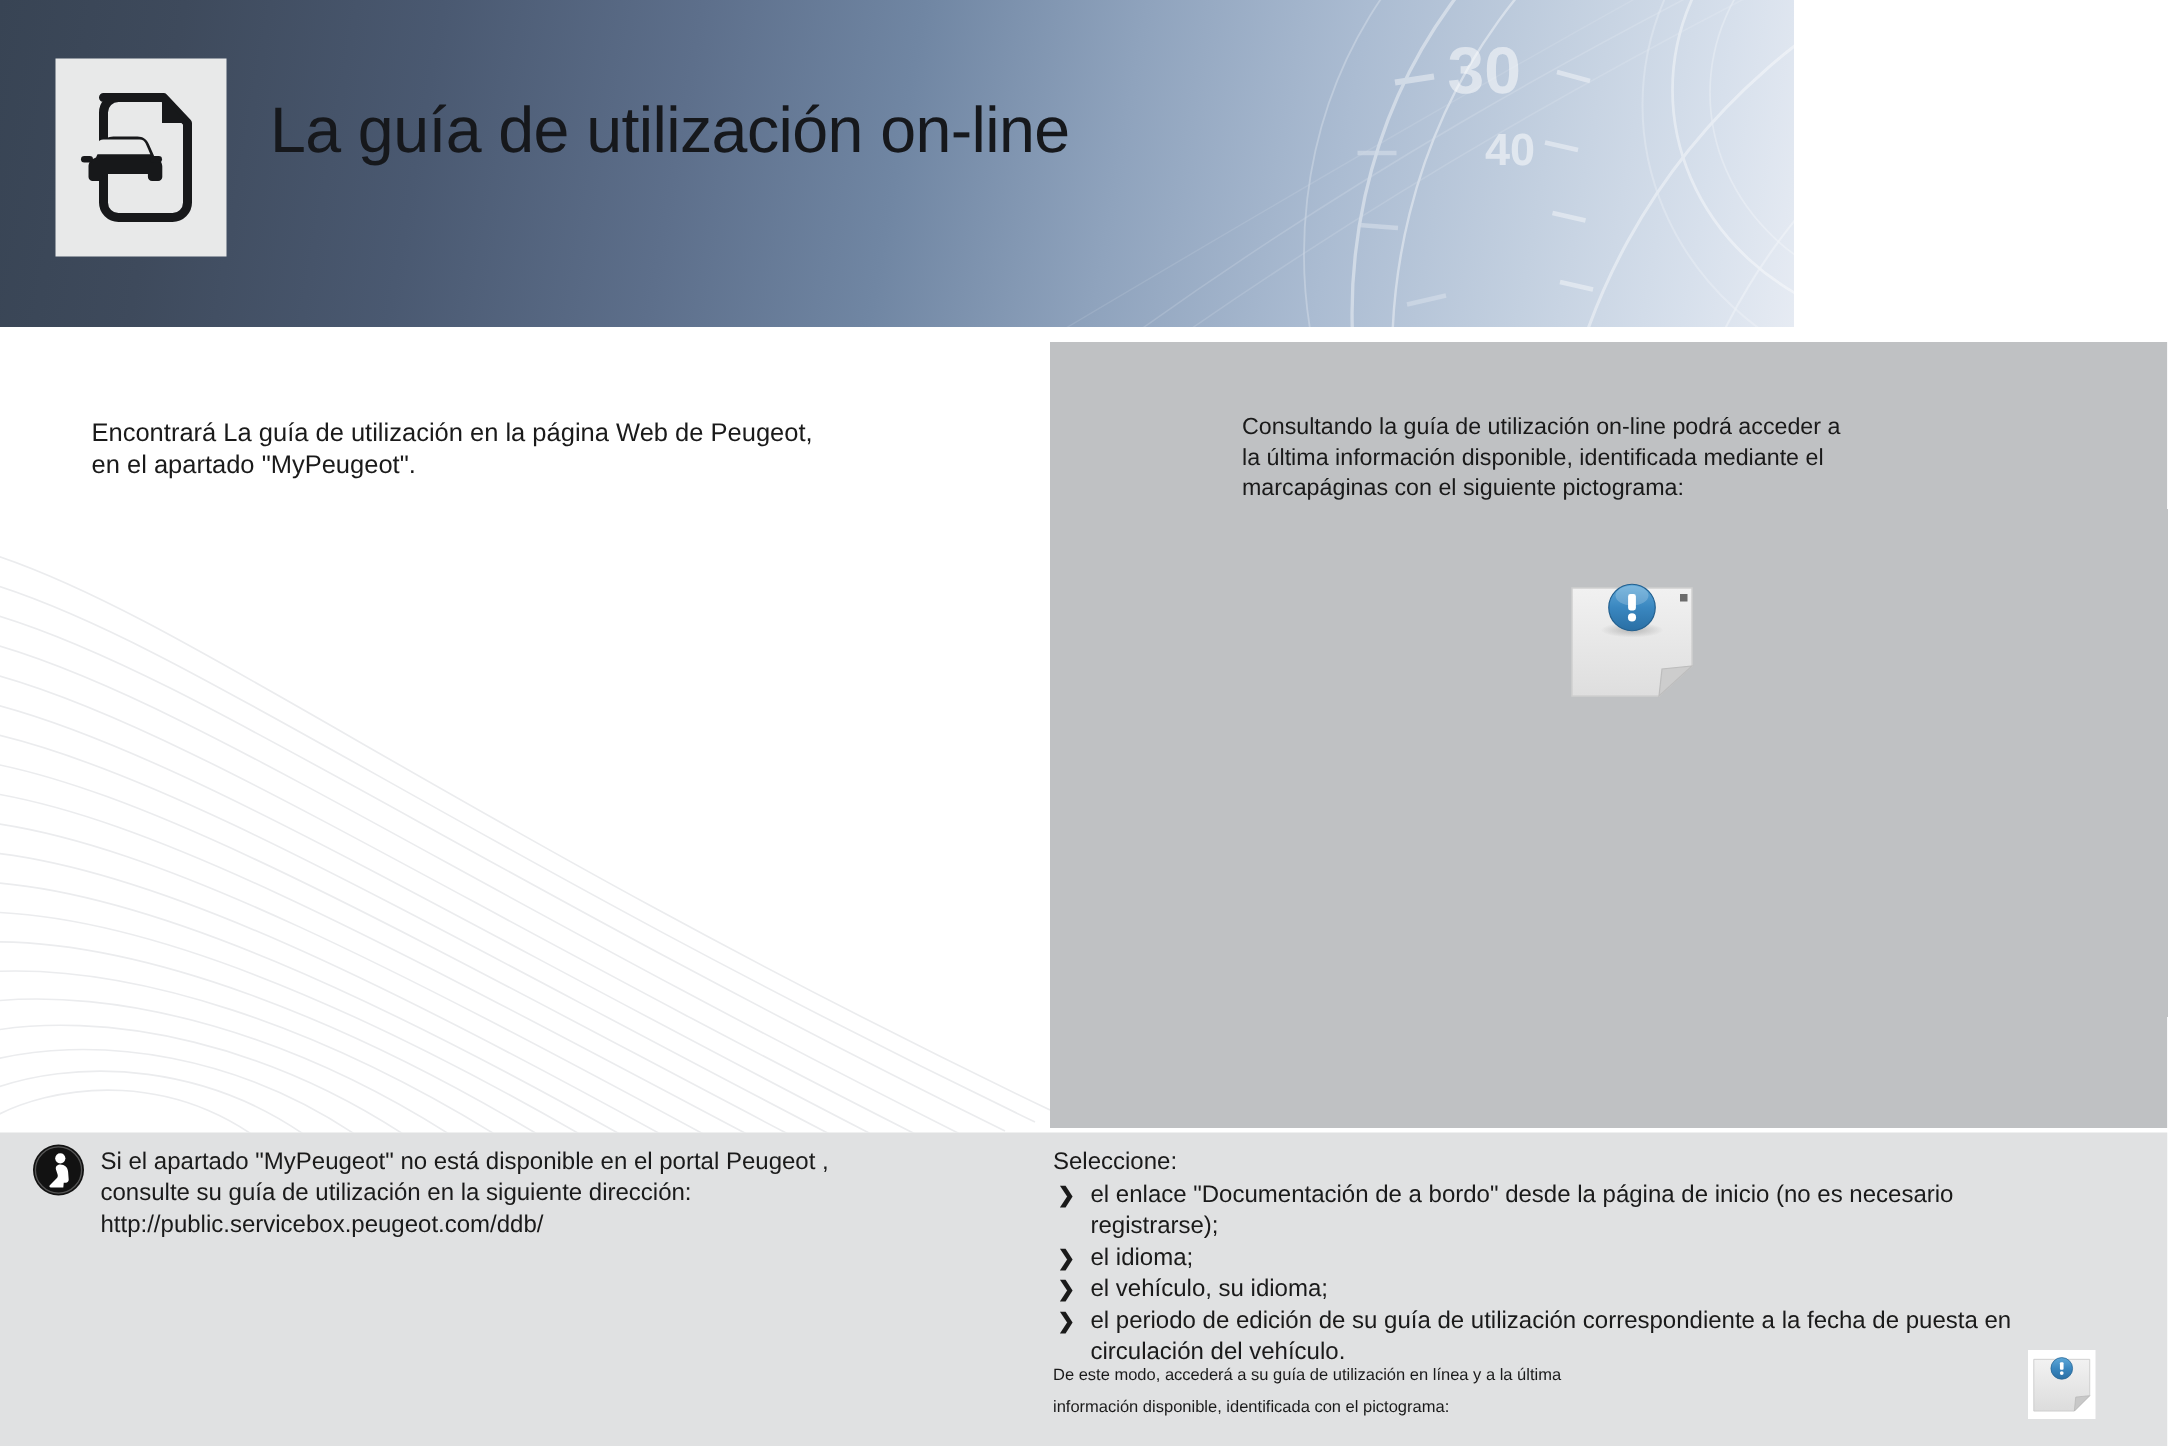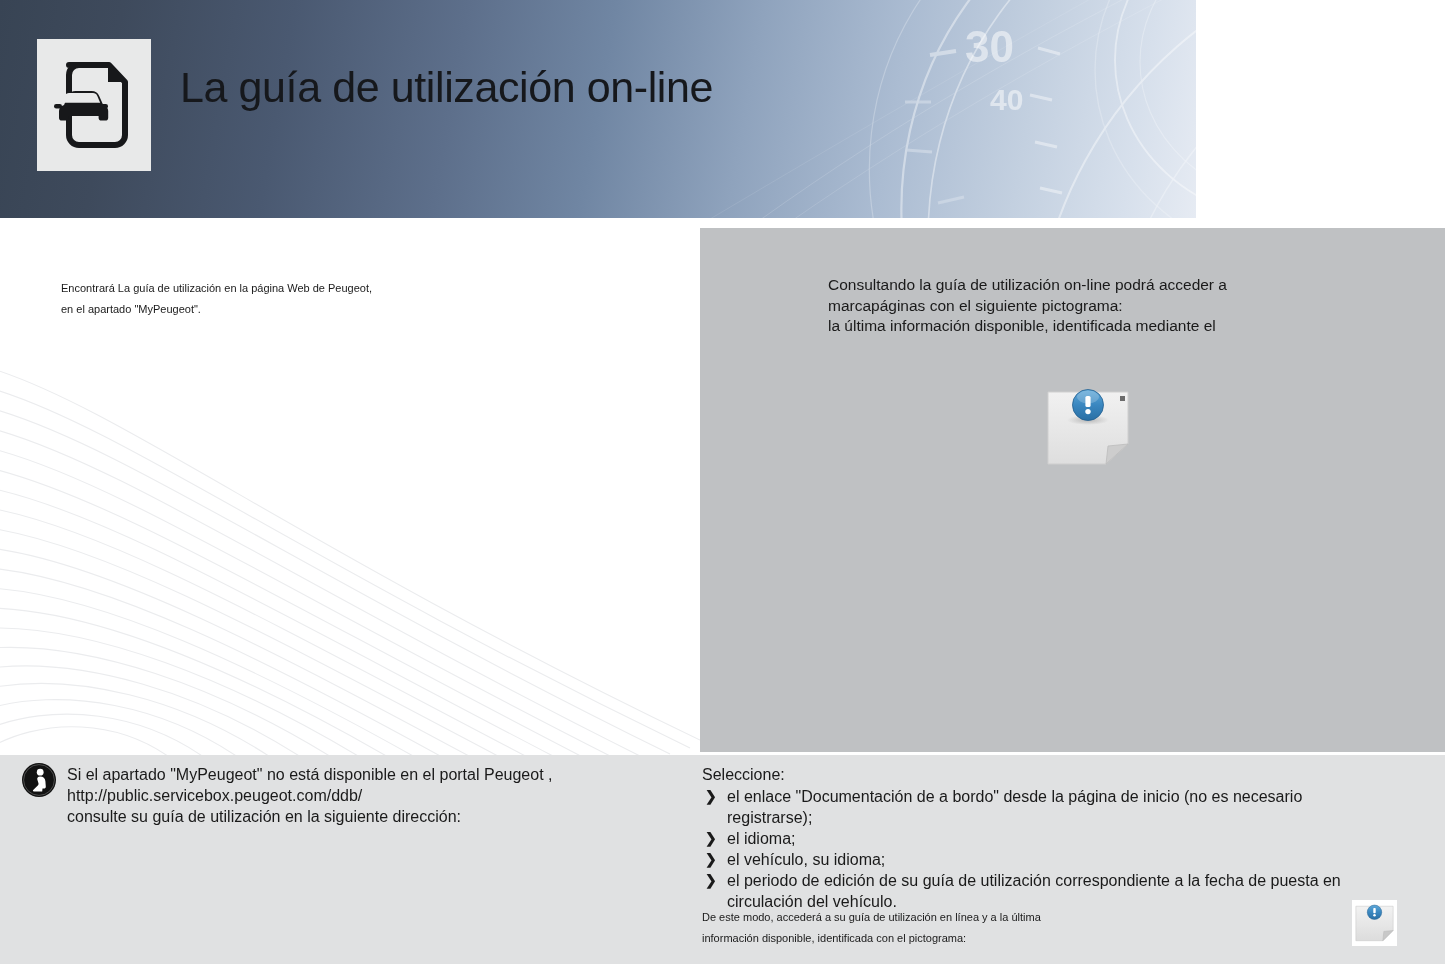--- a/index.html
+++ b/index.html
@@ -86,21 +86,21 @@
     left: 0;
     top: 0;
     width: 700px;
     height: 537px;
   }
   .left-text {
     position: absolute;
     left: 61px;
     top: 60px;
     width: 600px;
-    font-size: 11px;
+    font-size: 17px;
     line-height: 21px;
     color: #1a1a1a;
   }
 
   .gray-panel {
     position: absolute;
     left: 700px;
     top: 10px;
     width: 745px;
     height: 524px;
@@ -309,22 +309,22 @@
   <div class="left-col">
     <div class="left-text">
       <div>Encontrará La guía de utilización en la página Web de Peugeot,</div>
       <div>en el apartado "MyPeugeot".</div>
     </div>
   </div>
 
   <div class="gray-panel">
     <div class="panel-text">
       <div>Consultando la guía de utilización on-line podrá acceder a</div>
+      <div>la última información disponible, identificada mediante el</div>
       <div>marcapáginas con el siguiente pictograma:</div>
-      <div>la última información disponible, identificada mediante el</div>
     </div>
 
     <div class="panel-picto">
       <svg width="88" height="80" viewBox="0 0 88 80">
         <defs>
           <linearGradient id="pg1" x1="0" y1="0" x2="0" y2="1">
             <stop offset="0" stop-color="#f1f1f1"></stop>
             <stop offset="1" stop-color="#dedede"></stop>
           </linearGradient>
           <linearGradient id="blue1" x1="0" y1="0" x2="0" y2="1">
@@ -363,22 +363,22 @@
         <circle cx="18" cy="18" r="15.4" fill="none" stroke="#555555" stroke-width="0.9"></circle>
 
         <g fill="#ffffff">
           <circle cx="19.2" cy="10.2" r="3.4"></circle>
           <path d="M19.2 14.4 c3 0 5 2 5.2 4.8 l0.4 5.2 c0.1 1.3 -0.8 2.1 -1.9 2.1 h-1.4 l-0.3 3.1 h-8.3 c-0.9 0 -1.3 -0.9 -0.7 -1.5 l4.6 -4.6 c0.7 -0.7 0.9 -1.5 0.6 -2.5 l-1.1 -3.4 c-0.4 -1.5 0.5 -3.2 2.9 -3.2 Z"></path>
         </g>
       </svg>
     </div>
     <div class="footer-left-text">
       <div>Si el apartado "MyPeugeot" no está disponible en el portal Peugeot ,</div>
+      <div>consulte su guía de utilización en la siguiente dirección:</div>
       <div>http://public.servicebox.peugeot.com/ddb/</div>
-      <div>consulte su guía de utilización en la siguiente dirección:</div>
     </div>
   </div>
 
   <div class="footer-right">
     <div class="select-heading">Seleccione:</div>
 
     <ul class="bullet-list">
       <li>
         <span class="chev">❯</span>
         <span>el enlace "Documentación de a bordo" desde la página de inicio (no es necesario registrarse);</span>

